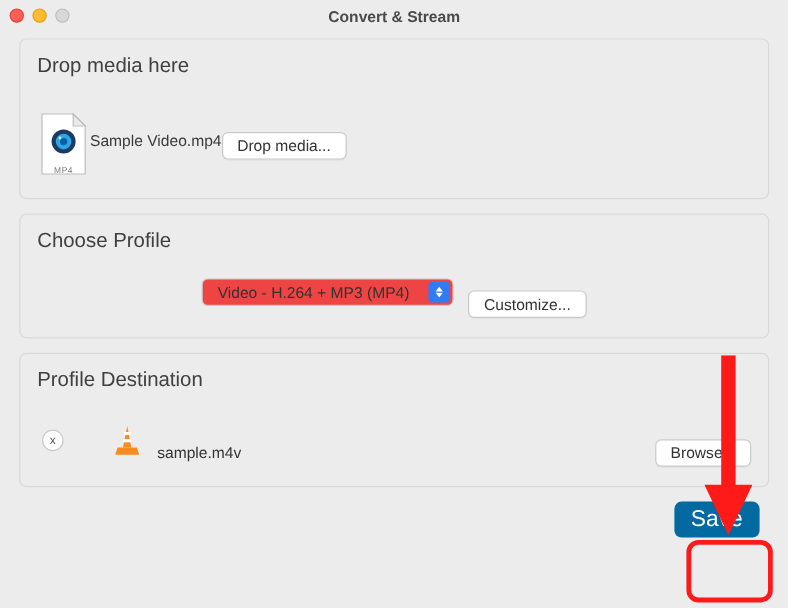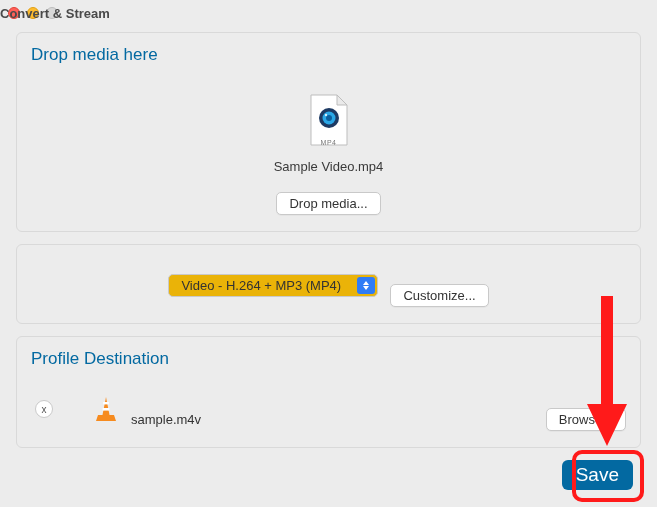--- a/index.html
+++ b/index.html
@@ -25,44 +25,44 @@
   }
   .dot {
     width: 12px; height: 12px; border-radius: 50%;
   }
   .dot.red { background: #ff5f57; border: 0.5px solid #e24238; }
   .dot.yellow { background: #febc2e; border: 0.5px solid #e1a116; }
   .dot.grey { background: #d8d8d8; border: 0.5px solid #bdbdbd; }
   .title {
     position: absolute;
     left: 0; right: 0;
+    text-align: center;
     font-size: 13px;
     font-weight: 600;
     color: #4a4a4a;
     pointer-events: none;
   }
   .content {
     padding: 6px 16px 10px 16px;
   }
   .panel {
     background: #ececec;
     border: 1px solid #d9d9d9;
     border-radius: 6px;
     margin-bottom: 12px;
     padding: 12px 14px 16px 14px;
   }
   .panel-title {
     font-size: 17px;
-    color: #0369a1;
+    color: #404040;
     font-weight: 400;
     margin-bottom: 10px;
   }
   .drop-area {
     display: flex;
-    flex-direction: column;
     align-items: center;
   }
   .file-icon-wrap {
     width: 44px; height: 56px;
     position: relative;
     margin-top: 18px;
   }
   .file-icon-wrap svg { width: 100%; height: 100%; }
   .mp4-label {
     position: absolute;
@@ -93,21 +93,21 @@
     display: flex;
     justify-content: center;
     align-items: center;
     gap: 12px;
     margin-top: 6px;
   }
   .select-wrap {
     position: relative;
   }
   .select-btn {
-    background: #eab308;
+    background: #ef4444;
     border: 1px solid #c9c9c9;
     border-radius: 5px;
     padding: 3px 28px 3px 12px;
     font-size: 13px;
     color: #333;
     min-width: 210px;
     text-align: left;
     cursor: pointer;
     position: relative;
   }
@@ -212,20 +212,21 @@
           <circle cx="19" cy="22" r="1.2" fill="#ffffff" opacity="0.8"></circle>
         </svg>
         <div class="mp4-label">MP4</div>
       </div>
       <div class="file-name">Sample Video.mp4</div>
       <button class="mac-button open-media">Drop media...</button>
     </div>
   </div>
 
   <div class="panel">
+    <div class="panel-title">Choose Profile</div>
     <div class="profile-row">
       <div class="select-wrap">
         <button class="select-btn">
           <span>Video - H.264 + MP3 (MP4)</span>
           <span class="stepper"></span>
         </button>
       </div>
       <button class="mac-button">Customize...</button>
     </div>
   </div>

